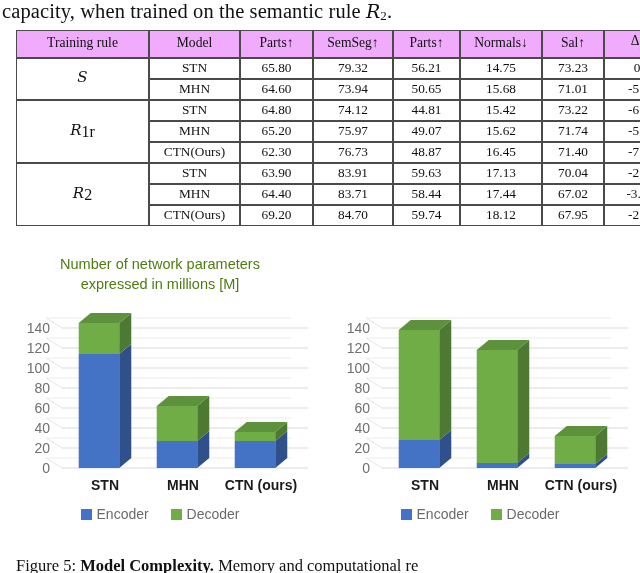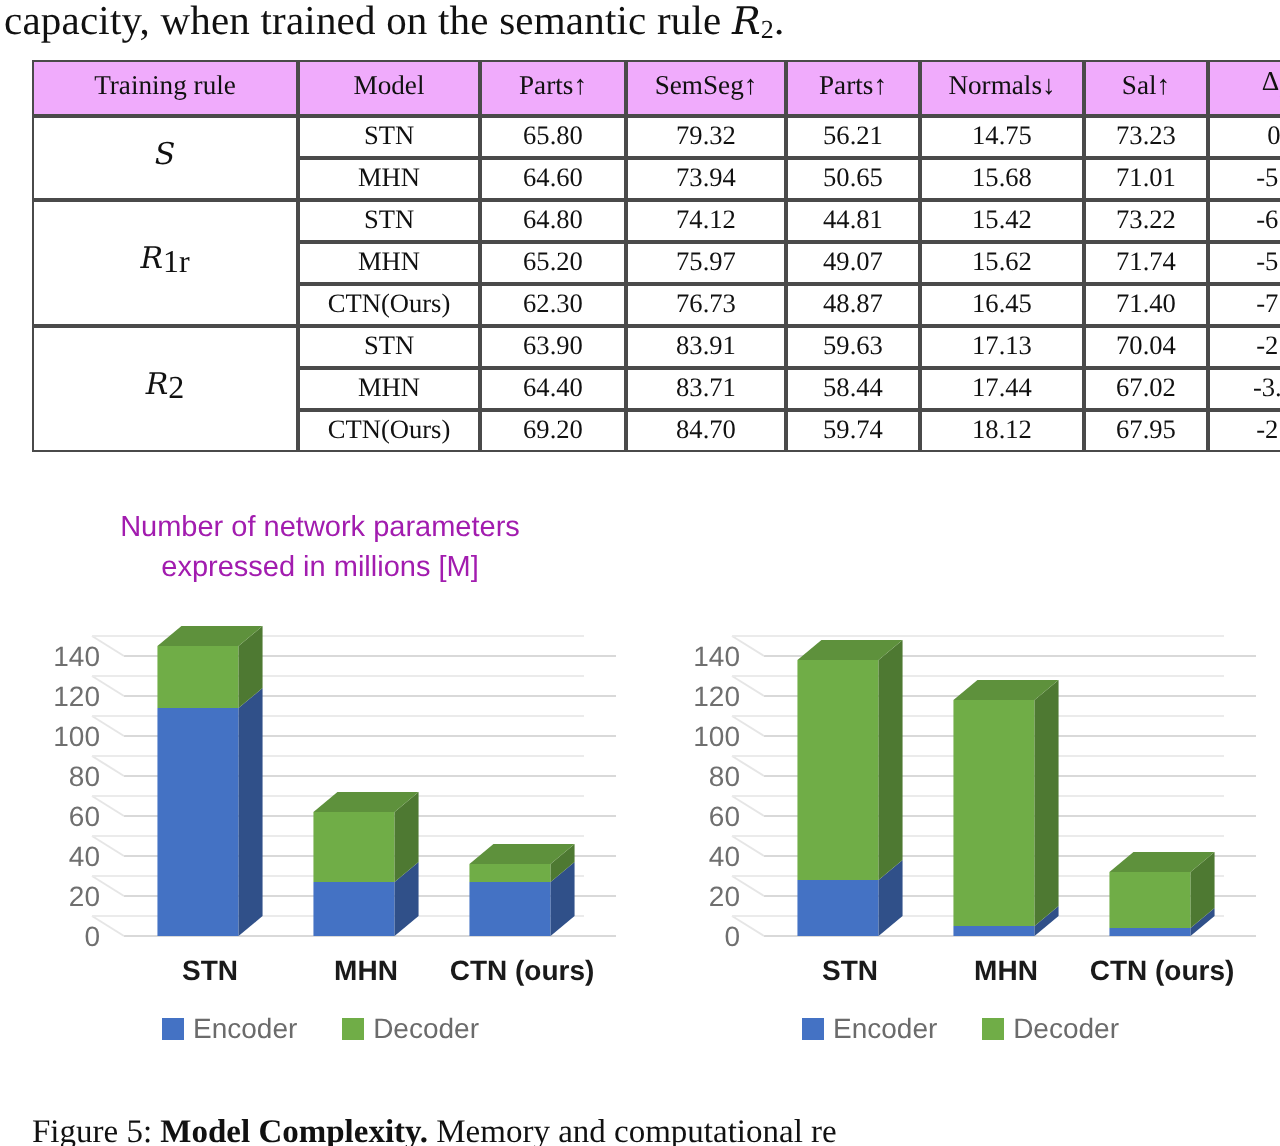--- a/index.html
+++ b/index.html
@@ -81,21 +81,21 @@
   .panel.right{left:320px;}
 
   .ctitle{
     position:absolute;
     left:10px; top:6px;
     width:300px;
     text-align:center;
     font-family:"Liberation Sans", sans-serif;
     font-size:14.5px;
     line-height:20px;
-    color:#a21caf;
+    color:#4d7c0f;
   }
 
   .plot{
     position:absolute;
     left:0; top:58px;
     width:320px; height:190px;
   }
   .plotsvg{display:block;}
 
   .legend{

